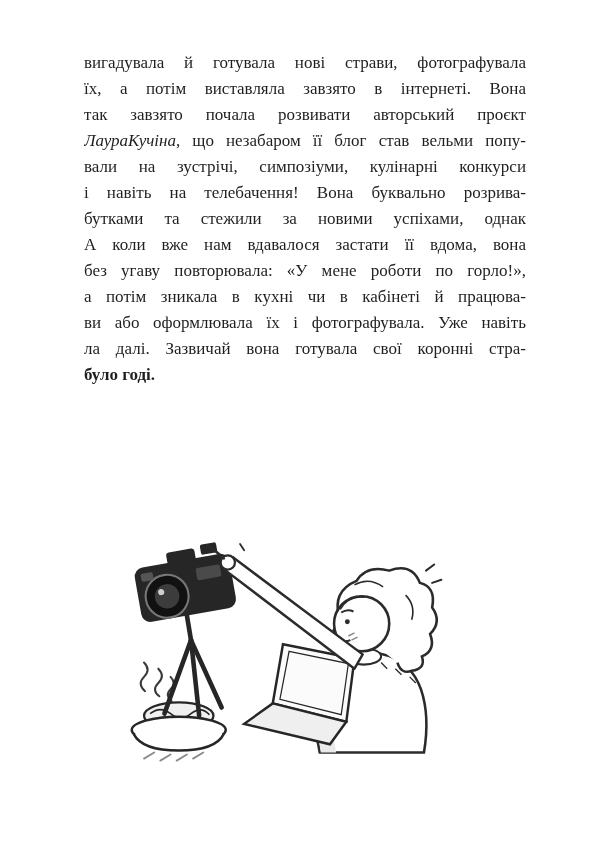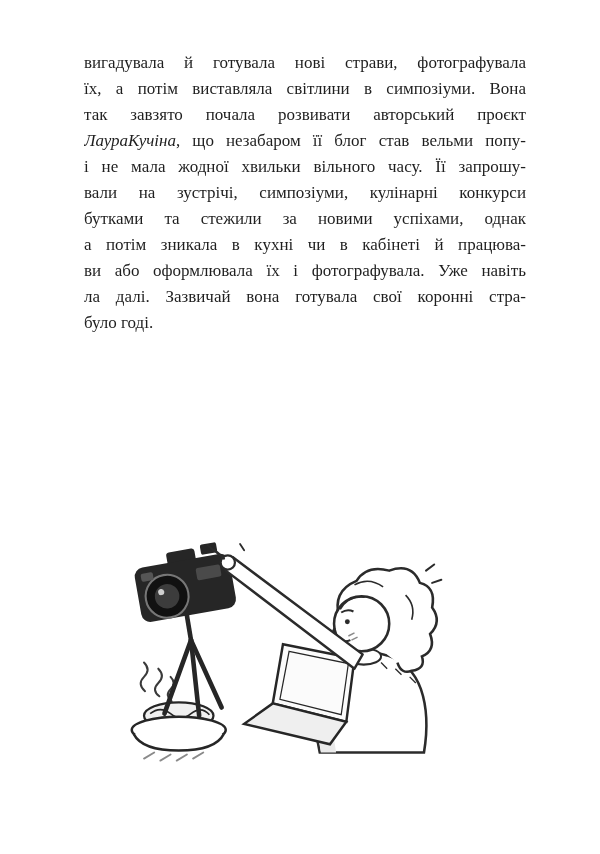--- a/index.html
+++ b/index.html
@@ -25,43 +25,46 @@
   }
   .line {
     text-align: justify;
     text-align-last: justify;
     -moz-text-align-last: justify;
     height: 26px;
     overflow: hidden;
   }
   .line.last {
     text-align-last: left;
+    font-weight: bold;
     -moz-text-align-last: left;
   }
   .line em { }
   .illustration {
     position: absolute;
     left: 112px; top: 542px;
     width: 345px; height: 235px;
   }
   .illustration svg { width: 100%; height: 100%; display: block; }
 </style>
 </head>
 <body>
 
 <div class="page">
 
   <div class="text-block">
       <div class="line">вигадувала й готувала нові страви, фотографувала</div>
-      <div class="line">їх, а потім виставляла світлини в симпозіуми. Вона</div>
+      <div class="line">їх, а потім виставляла завзято в інтернеті. Вона</div>
       <div class="line">так завзято почала розвивати авторський проєкт</div>
       <div class="line"><em>ЛаураКучіна</em>, що незабаром її блог став вельми попу-</div>
-      <div class="line">і не мала жодної хвильки вільного часу. Її запрошу-</div>
       <div class="line">вали на зустрічі, симпозіуми, кулінарні конкурси</div>
+      <div class="line">і навіть на телебачення! Вона буквально розрива-</div>
       <div class="line">бутками та стежили за новими успіхами, однак</div>
+      <div class="line">А коли вже нам вдавалося застати її вдома, вона</div>
+      <div class="line">без угаву повторювала: «У мене роботи по горло!»,</div>
       <div class="line">а потім зникала в кухні чи в кабінеті й працюва-</div>
       <div class="line">ви або оформлювала їх і фотографувала. Уже навіть</div>
       <div class="line">ла далі. Зазвичай вона готувала свої коронні стра-</div>
       <div class="line last">було годі.</div>
     </div>
 
   <div class="illustration">
     <svg viewBox="0 0 335 230" xmlns="http://www.w3.org/2000/svg">
 
       <g stroke="#3a3a3a" stroke-width="2" fill="none" stroke-linecap="round">

